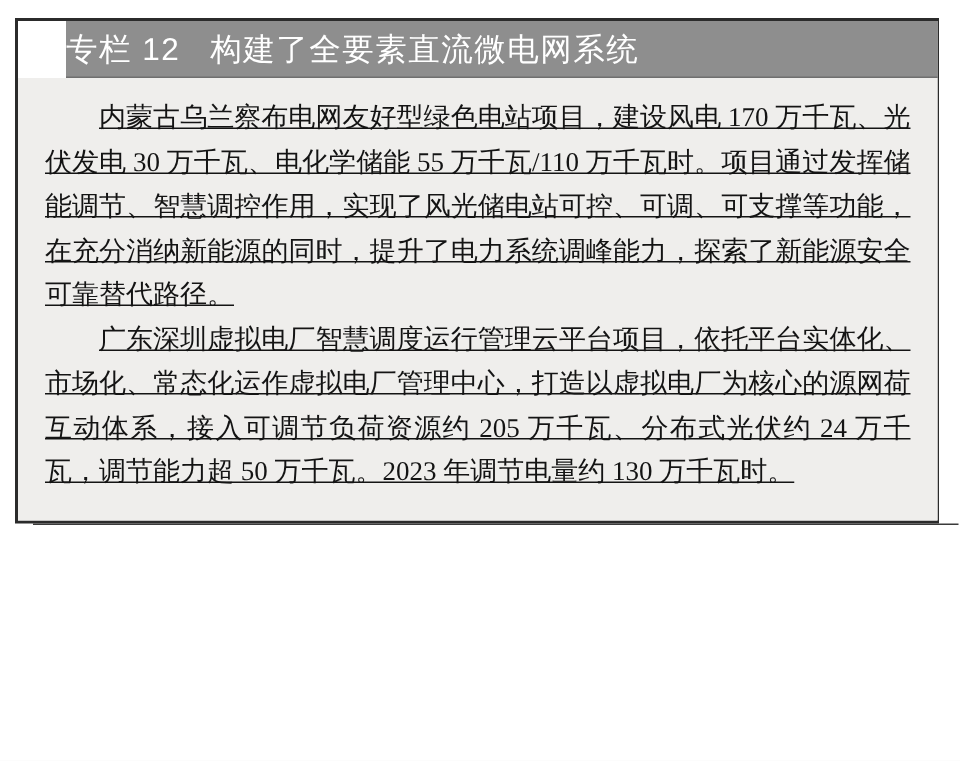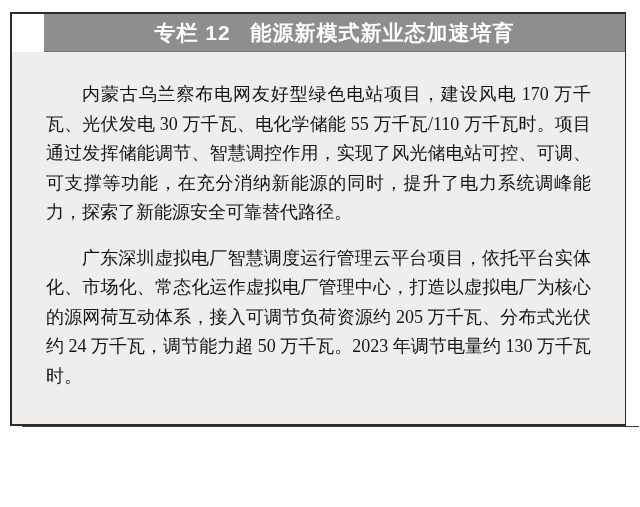--- a/index.html
+++ b/index.html
@@ -23,63 +23,63 @@
     border: 2px solid #2b2b2b;
     border-right-width: 1.5px;
     border-bottom-width: 2.5px;
   }
   .column-header {
     height: 37px;
     background: #8e8e8e;
     border-bottom: 1px solid #6f6f6f;
     display: flex;
     align-items: center;
-    justify-content: center;
     color: #ffffff;
     font-family: "Liberation Sans", "DejaVu Sans", sans-serif;
-    font-weight: bold;
+    font-weight: normal;
     font-size: 21px;
     letter-spacing: 1px;
     margin-left: 32px;
   }
   .column-header .gap {
     display: inline-block;
     width: 20px;
   }
   .column-body {
     background: #efeeec;
     padding: 12px 18px 17px 18px;
     color: #141414;
     font-size: 18px;
     line-height: 29.5px;
     text-align: justify;
     text-justify: inter-ideograph;
   }
   .column-body p {
-    margin: 16px;
+    margin: 0;
     text-indent: 2em;
+    text-decoration: underline;
   }
   .bottom-rule {
     position: absolute;
     left: 10px;
     top: 0;
     width: 616.5px;
     height: 1px;
     background: #3a3a3a;
   }
 </style>
 </head>
 <body>
 
 <div class="page">
   <div class="column-box">
     <div class="column-header">
       <span>专栏 12</span>
       <span class="gap"></span>
-      <span>能源新模式新业态加速培育</span>
+      <span>构建了全要素直流微电网系统</span>
     </div>
     <div class="column-body">
       <p>内蒙古乌兰察布电网友好型绿色电站项目，建设风电 170 万千瓦、光伏发电 30 万千瓦、电化学储能 55 万千瓦/110 万千瓦时。项目通过发挥储能调节、智慧调控作用，实现了风光储电站可控、可调、可支撑等功能，在充分消纳新能源的同时，提升了电力系统调峰能力，探索了新能源安全可靠替代路径。</p>
       <p>广东深圳虚拟电厂智慧调度运行管理云平台项目，依托平台实体化、市场化、常态化运作虚拟电厂管理中心，打造以虚拟电厂为核心的源网荷互动体系，接入可调节负荷资源约 205 万千瓦、分布式光伏约 24 万千瓦，调节能力超 50 万千瓦。2023 年调节电量约 130 万千瓦时。</p>
     </div>
     <div class="bottom-rule" style="top: calc(100% + 2px);"></div>
   </div>
 </div>
 
 </body></html>

